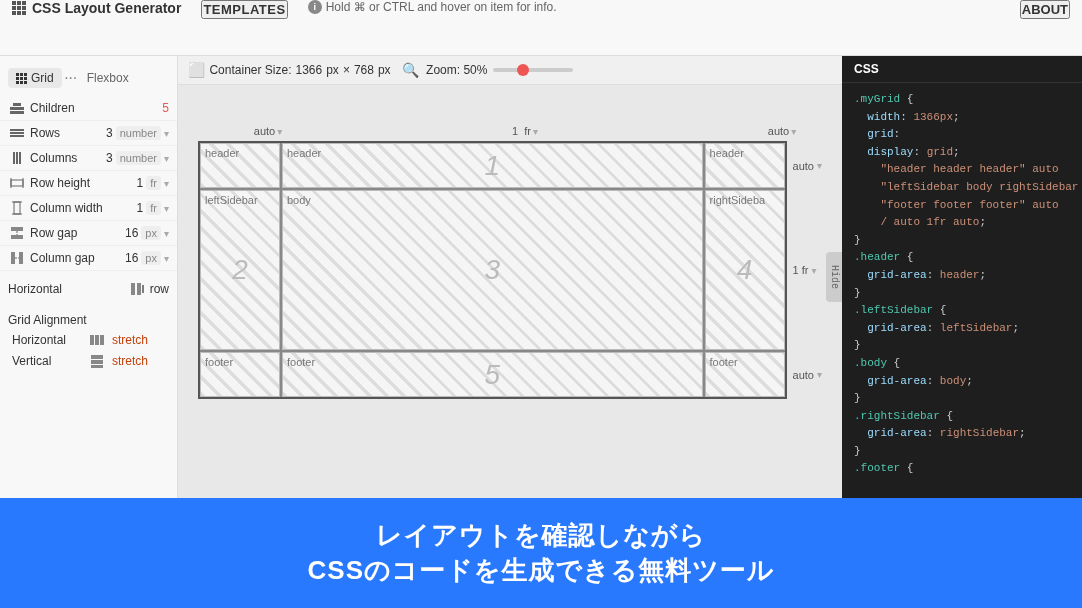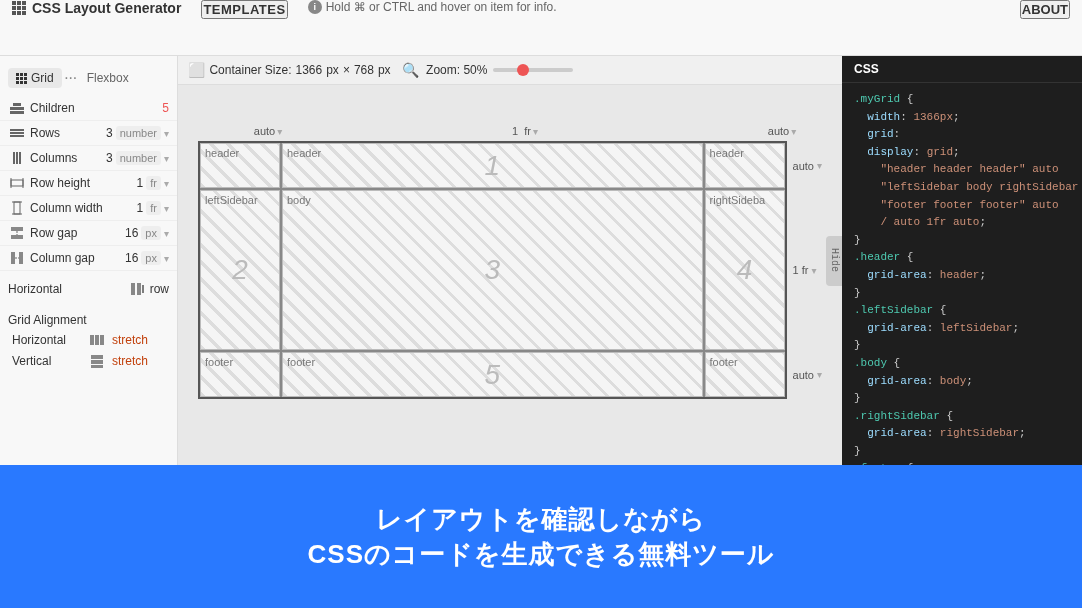--- a/index.html
+++ b/index.html
@@ -114,21 +114,21 @@
     .css-val { color: #ce9178; }
     .css-punc { color: #ccc; }
 
     
     .banner {
       background: #2979ff;
       color: white;
       display: flex; align-items: center; justify-content: center;
       flex-direction: column;
       padding: 16px;
-      height: 143px; flex-shrink: 0;
+      height: 110px; flex-shrink: 0;
     }
     .banner-text1 { font-size: 26px; font-weight: 700; letter-spacing: 1px; }
     .banner-text2 { font-size: 26px; font-weight: 700; letter-spacing: 1px; }
 
     
     .icon-children { display: flex; flex-direction: column; gap: 1px; }
     .icon-children span { width: 14px; height: 3px; background: #666; display: block; }
     .icon-children span:first-child { width: 8px; margin-left: 3px; }
 
     .icon-rows { display: flex; flex-direction: column; gap: 1px; }

